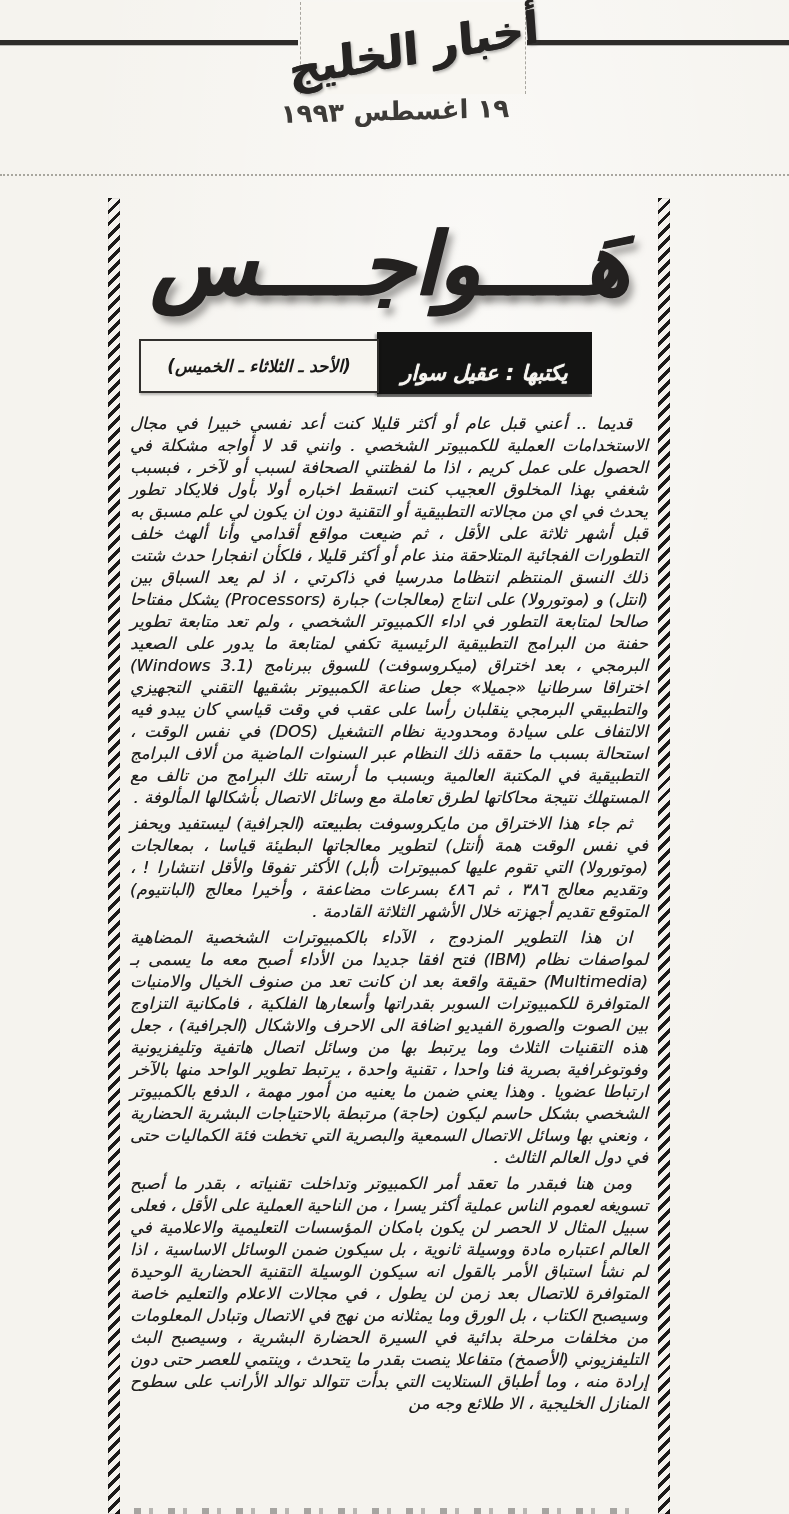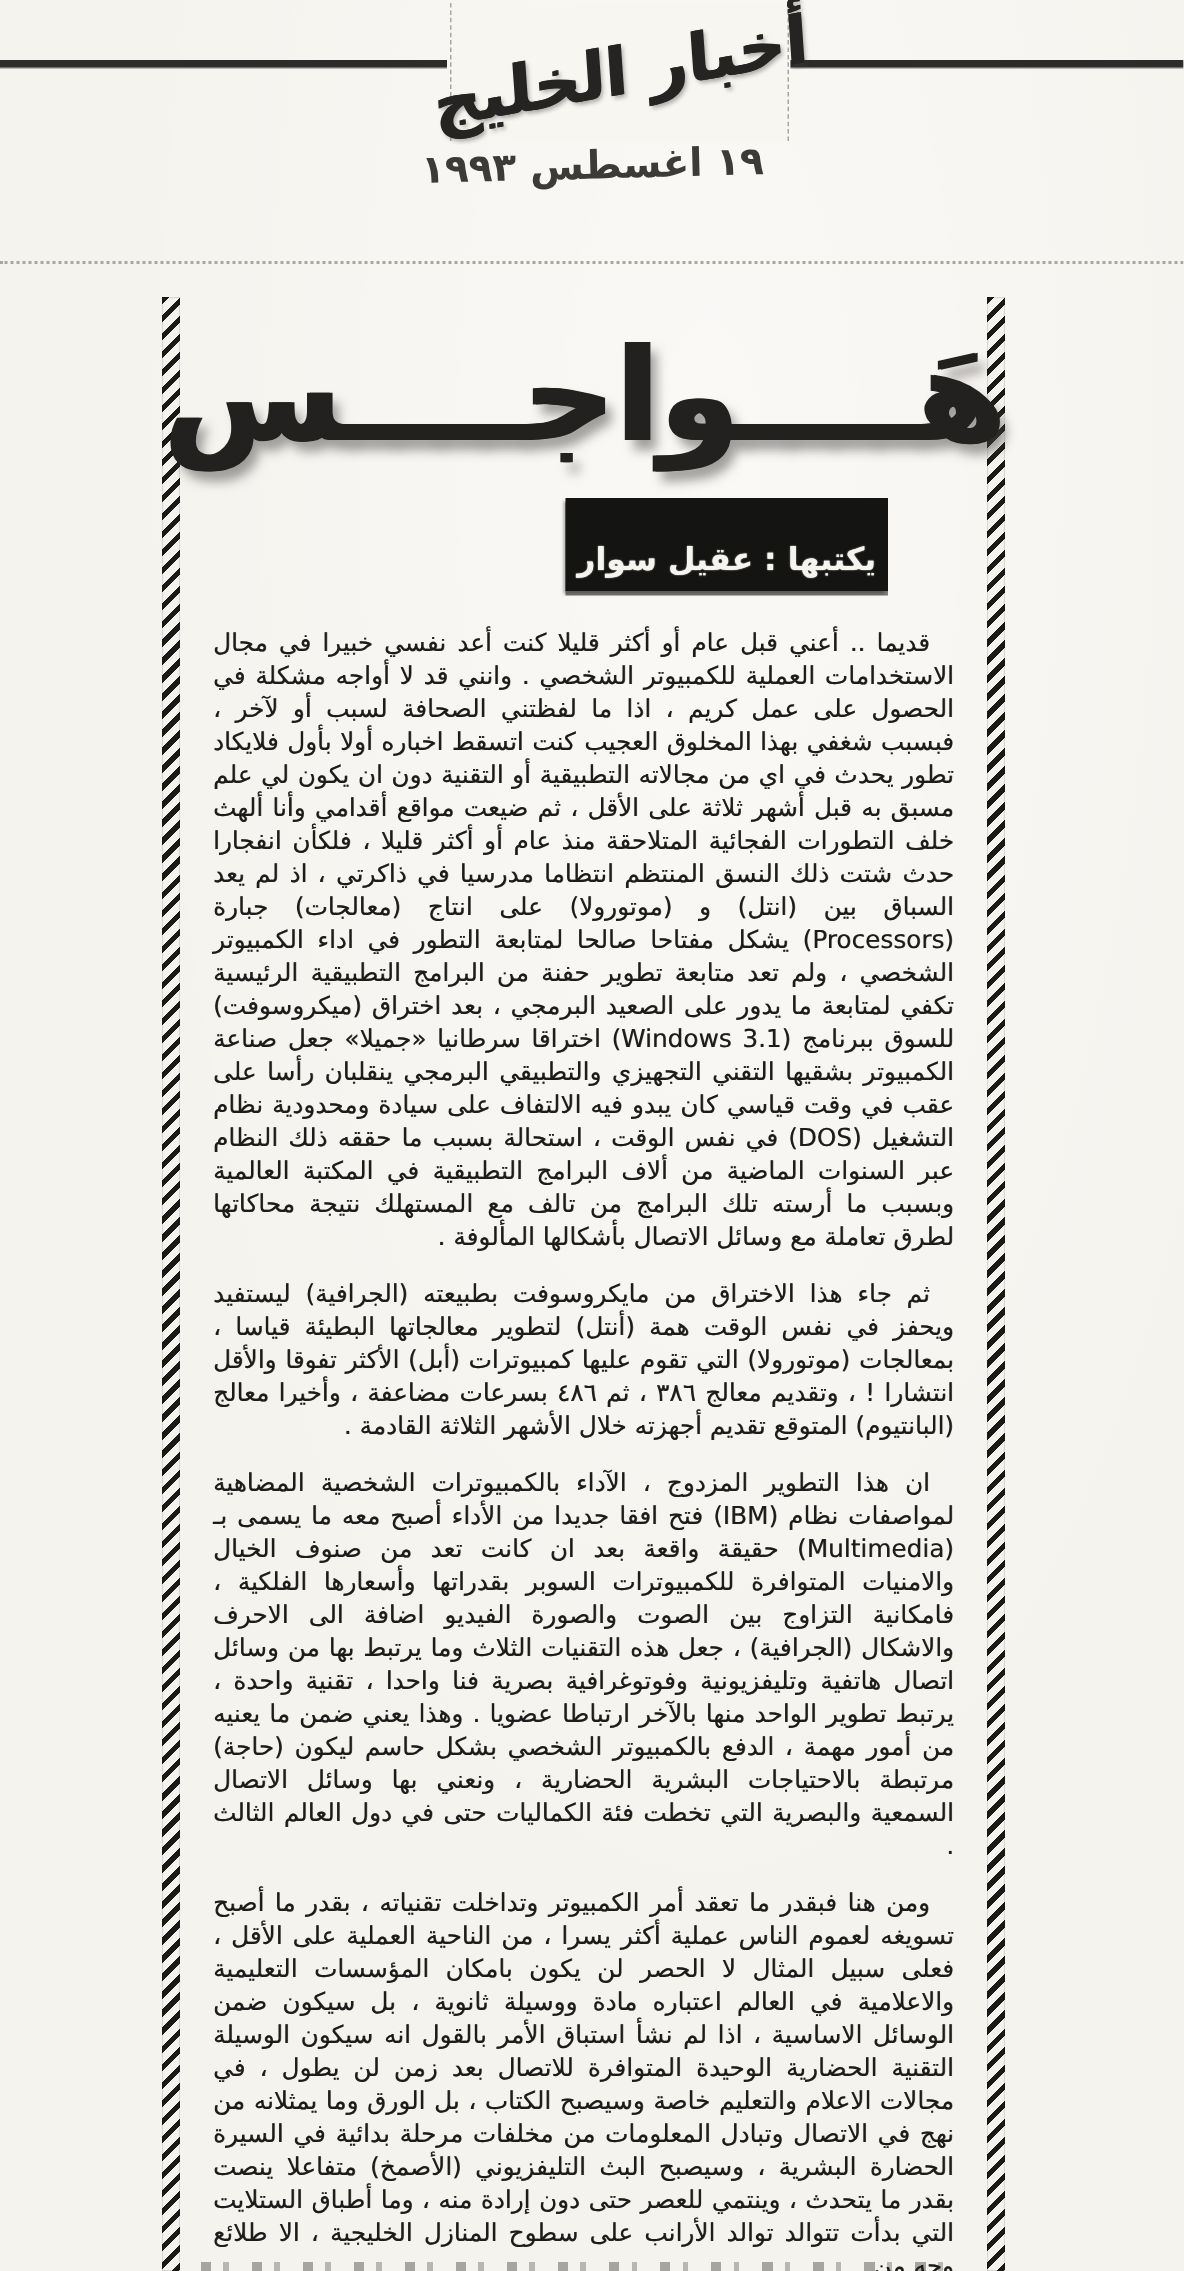--- a/index.html
+++ b/index.html
@@ -34,21 +34,21 @@
   .dotted-rule{position:absolute;top:174px;left:0;width:789px;height:0;
     border-top:2px dotted #96938b;opacity:.8;}
   
   .article{position:absolute;left:108px;top:198px;width:562px;height:1316px;}
   .hatch{position:absolute;top:0;bottom:0;width:12px;
     background:repeating-linear-gradient(135deg,
       #1b1a19 0px,#1b1a19 3.5px,#f5f3ee 3.5px,#f5f3ee 8.5px);
     box-shadow:inset 0 0 1px rgba(0,0,0,.6);}
   .hatch.left{left:0;}
   .hatch.right{right:0;}
-  .content{position:absolute;left:14px;right:14px;top:0;bottom:0;padding:0 4px;}
+  .content{position:absolute;left:14px;right:14px;top:0;bottom:0;padding:0 4px;font-style:italic;}
   
   .column-title{margin:0;height:132px;display:flex;align-items:center;justify-content:center;
     font-size:86px;font-weight:bold;color:#232120;white-space:nowrap;
     text-shadow:2px 0 #232120,6px 7px 7px rgba(70,68,66,.5);
     line-height:1;}
   
   .byline-row{position:relative;height:72px;}
   .byline-black{position:absolute;left:251px;top:2px;width:215px;height:62px;
     background:#141413;color:#f6f4ef;display:flex;align-items:flex-end;justify-content:center;
     font-size:21px;font-weight:bold;padding-bottom:9px;box-sizing:border-box;
@@ -60,21 +60,21 @@
     font-size:17px;font-weight:bold;color:#191817;
     box-shadow:1px 2px 2px rgba(0,0,0,.25);}
   
   .heading-1{margin:10px 0 0 0;text-align:center;font-size:22px;font-weight:900;
     color:#161514;text-shadow:.6px 0 #161514;}
   .heading-2{margin:7px 0 0 0;text-align:center;font-size:24px;font-weight:900;
     color:#141312;text-shadow:.7px 0 #141312;}
   
   .body-text{margin-top:11px;font-size:16.5px;line-height:22px;
     text-align:justify;color:#1d1c1b;}
-  .body-text p{margin:16px;text-indent:16px;text-shadow:.3px 0 rgba(0,0,0,.55);}
+  .body-text p{margin:4px;text-indent:16px;text-shadow:.3px 0 rgba(0,0,0,.55);}
   
   .cutoff-strip{position:absolute;left:26px;right:26px;bottom:0;height:6px;
     background:repeating-linear-gradient(90deg,
       rgba(25,24,23,.65) 0 7px, rgba(25,24,23,0) 7px 15px,
       rgba(25,24,23,.5) 15px 19px, rgba(25,24,23,0) 19px 34px);
     opacity:.55;}
 </style>
 </head>
 <body>
 
@@ -93,20 +93,21 @@
   <section class="article">
     <div class="hatch left"></div>
     <div class="hatch right"></div>
 
     <div class="content">
 
       <h1 class="column-title">هَــــواجــــس</h1>
 
       <div class="byline-row">
         <div class="byline-black">يكتبها : عقيل سوار</div>
+        <div class="days-box">(الأحد ـ الثلاثاء ـ الخميس)</div>
       </div>
 
 
       <div class="body-text">
         <p>قديما .. أعني قبل عام أو أكثر قليلا كنت أعد نفسي خبيرا في مجال الاستخدامات العملية للكمبيوتر الشخصي . وانني قد لا أواجه مشكلة في الحصول على عمل كريم ، اذا ما لفظتني الصحافة لسبب أو لآخر ، فبسبب شغفي بهذا المخلوق العجيب كنت اتسقط اخباره أولا بأول فلايكاد تطور يحدث في اي من مجالاته التطبيقية أو التقنية دون ان يكون لي علم مسبق به قبل أشهر ثلاثة على الأقل ، ثم ضيعت مواقع أقدامي وأنا ألهث خلف التطورات الفجائية المتلاحقة منذ عام أو أكثر قليلا ، فلكأن انفجارا حدث شتت ذلك النسق المنتظم انتظاما مدرسيا في ذاكرتي ، اذ لم يعد السباق بين (انتل) و (موتورولا) على انتاج (معالجات) جبارة (Processors) يشكل مفتاحا صالحا لمتابعة التطور في اداء الكمبيوتر الشخصي ، ولم تعد متابعة تطوير حفنة من البرامج التطبيقية الرئيسية تكفي لمتابعة ما يدور على الصعيد البرمجي ، بعد اختراق (ميكروسوفت) للسوق ببرنامج (Windows 3.1) اختراقا سرطانيا «جميلا» جعل صناعة الكمبيوتر بشقيها التقني التجهيزي والتطبيقي البرمجي ينقلبان رأسا على عقب في وقت قياسي كان يبدو فيه الالتفاف على سيادة ومحدودية نظام التشغيل (DOS) في نفس الوقت ، استحالة بسبب ما حققه ذلك النظام عبر السنوات الماضية من ألاف البرامج التطبيقية في المكتبة العالمية وبسبب ما أرسته تلك البرامج من تالف مع المستهلك نتيجة محاكاتها لطرق تعاملة مع وسائل الاتصال بأشكالها المألوفة .</p>
         <p>ثم جاء هذا الاختراق من مايكروسوفت بطبيعته (الجرافية) ليستفيد ويحفز في نفس الوقت همة (أنتل) لتطوير معالجاتها البطيئة قياسا ، بمعالجات (موتورولا) التي تقوم عليها كمبيوترات (أبل) الأكثر تفوقا والأقل انتشارا ! ، وتقديم معالج ٣٨٦ ، ثم ٤٨٦ بسرعات مضاعفة ، وأخيرا معالج (البانتيوم) المتوقع تقديم أجهزته خلال الأشهر الثلاثة القادمة .</p>
         <p>ان هذا التطوير المزدوج ، الآداء بالكمبيوترات الشخصية المضاهية لمواصفات نظام (IBM) فتح افقا جديدا من الأداء أصبح معه ما يسمى بـ (Multimedia) حقيقة واقعة بعد ان كانت تعد من صنوف الخيال والامنيات المتوافرة للكمبيوترات السوبر بقدراتها وأسعارها الفلكية ، فامكانية التزاوج بين الصوت والصورة الفيديو اضافة الى الاحرف والاشكال (الجرافية) ، جعل هذه التقنيات الثلاث وما يرتبط بها من وسائل اتصال هاتفية وتليفزيونية وفوتوغرافية بصرية فنا واحدا ، تقنية واحدة ، يرتبط تطوير الواحد منها بالآخر ارتباطا عضويا . وهذا يعني ضمن ما يعنيه من أمور مهمة ، الدفع بالكمبيوتر الشخصي بشكل حاسم ليكون (حاجة) مرتبطة بالاحتياجات البشرية الحضارية ، ونعني بها وسائل الاتصال السمعية والبصرية التي تخطت فئة الكماليات حتى في دول العالم الثالث .</p>
         <p>ومن هنا فبقدر ما تعقد أمر الكمبيوتر وتداخلت تقنياته ، بقدر ما أصبح تسويغه لعموم الناس عملية أكثر يسرا ، من الناحية العملية على الأقل ، فعلى سبيل المثال لا الحصر لن يكون بامكان المؤسسات التعليمية والاعلامية في العالم اعتباره مادة ووسيلة ثانوية ، بل سيكون ضمن الوسائل الاساسية ، اذا لم نشأ استباق الأمر بالقول انه سيكون الوسيلة التقنية الحضارية الوحيدة المتوافرة للاتصال بعد زمن لن يطول ، في مجالات الاعلام والتعليم خاصة وسيصبح الكتاب ، بل الورق وما يمثلانه من نهج في الاتصال وتبادل المعلومات من مخلفات مرحلة بدائية في السيرة الحضارة البشرية ، وسيصبح البث التليفزيوني (الأصمخ) متفاعلا ينصت بقدر ما يتحدث ، وينتمي للعصر حتى دون إرادة منه ، وما أطباق الستلايت التي بدأت تتوالد توالد الأرانب على سطوح المنازل الخليجية ، الا طلائع وجه من</p>
       </div>
     </div>

